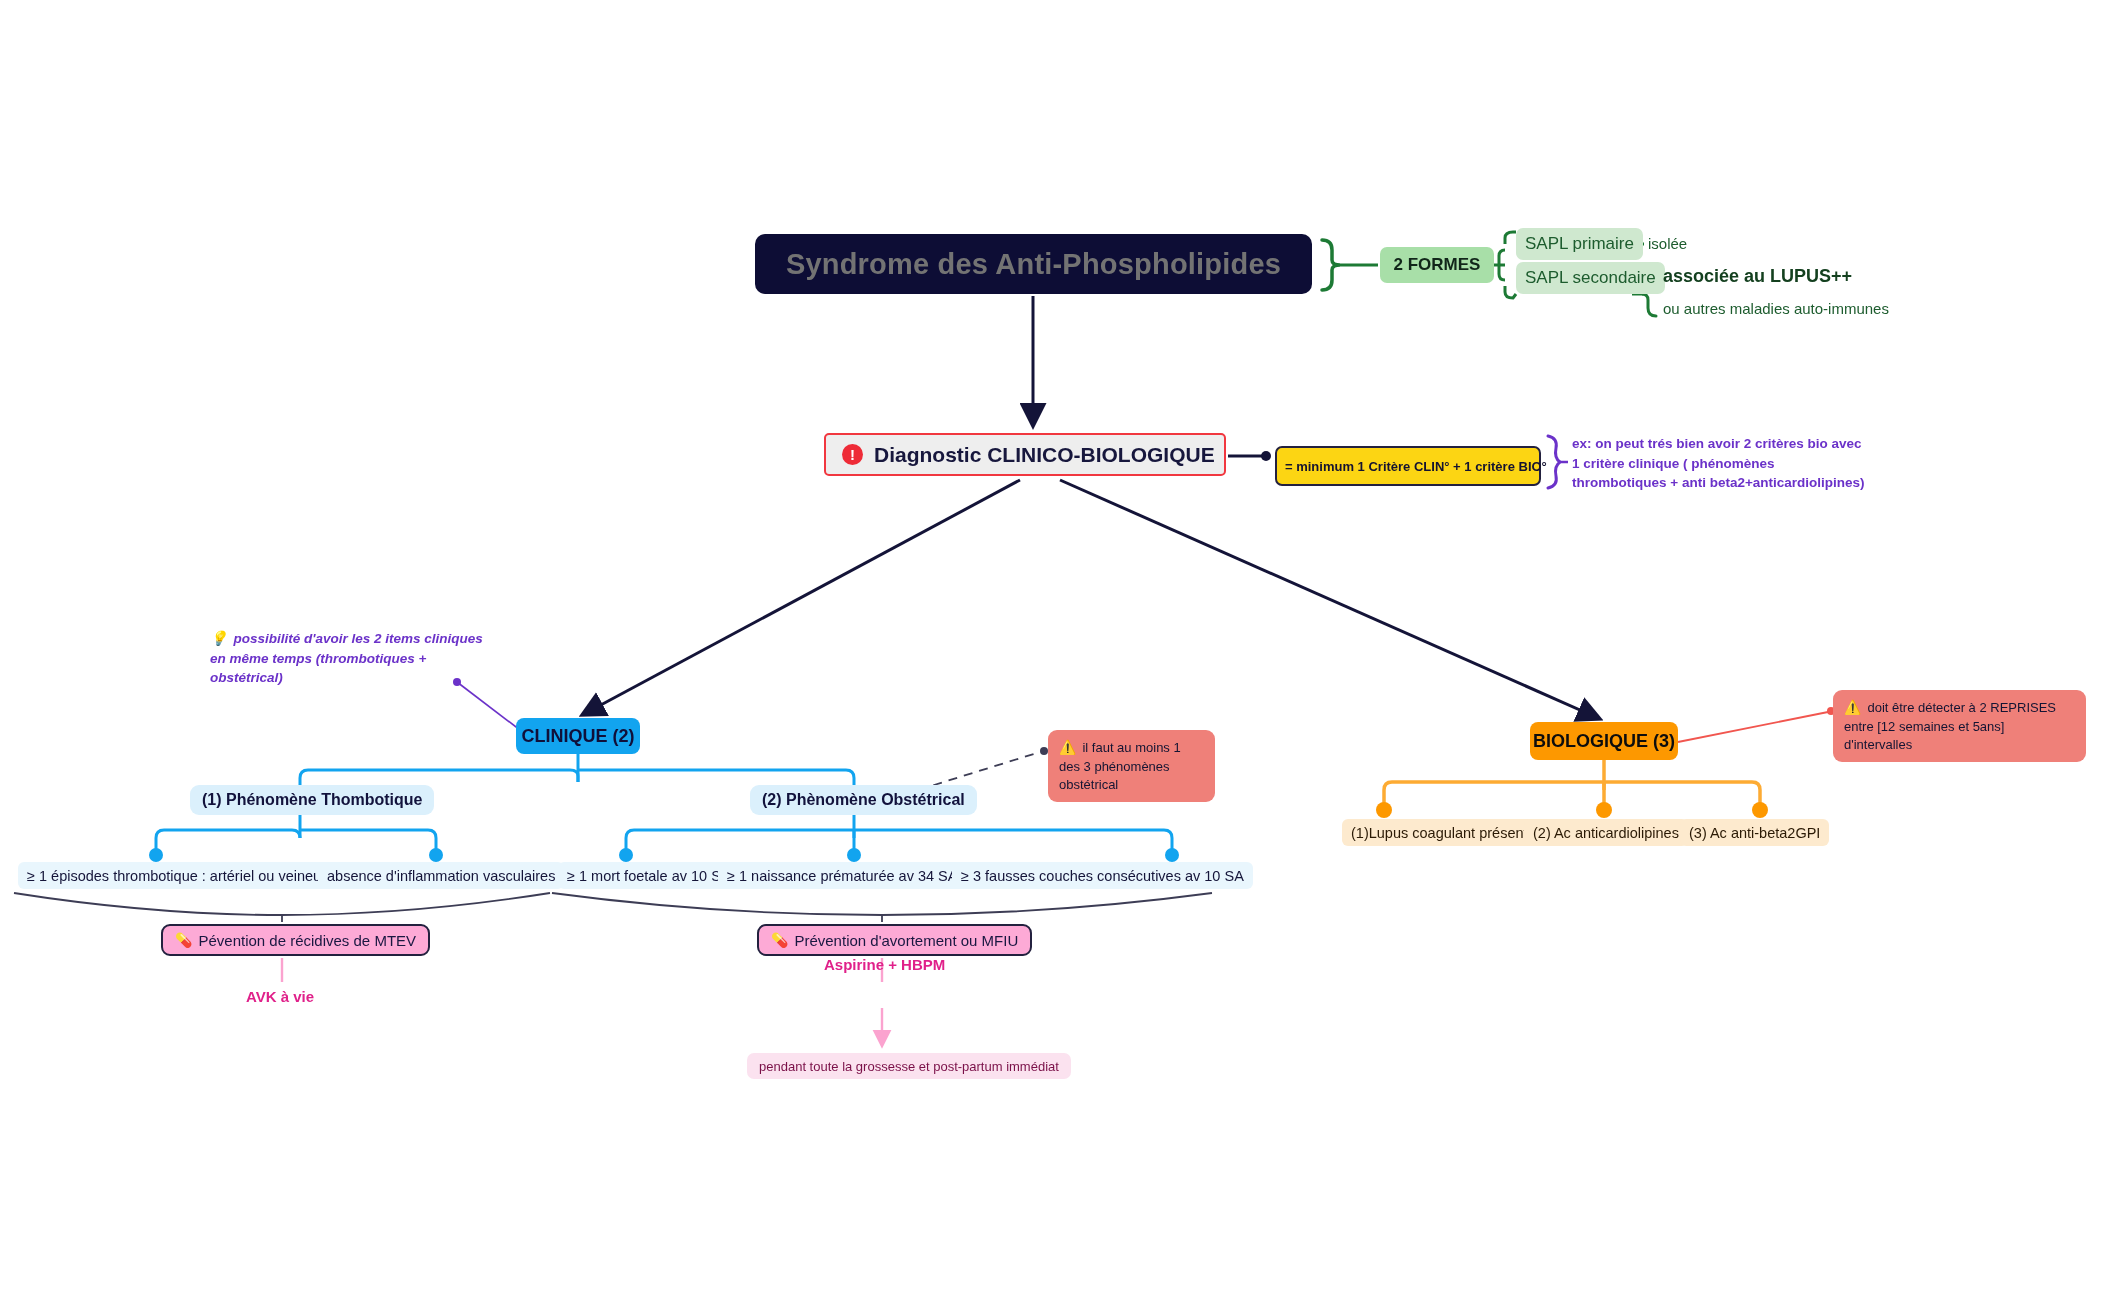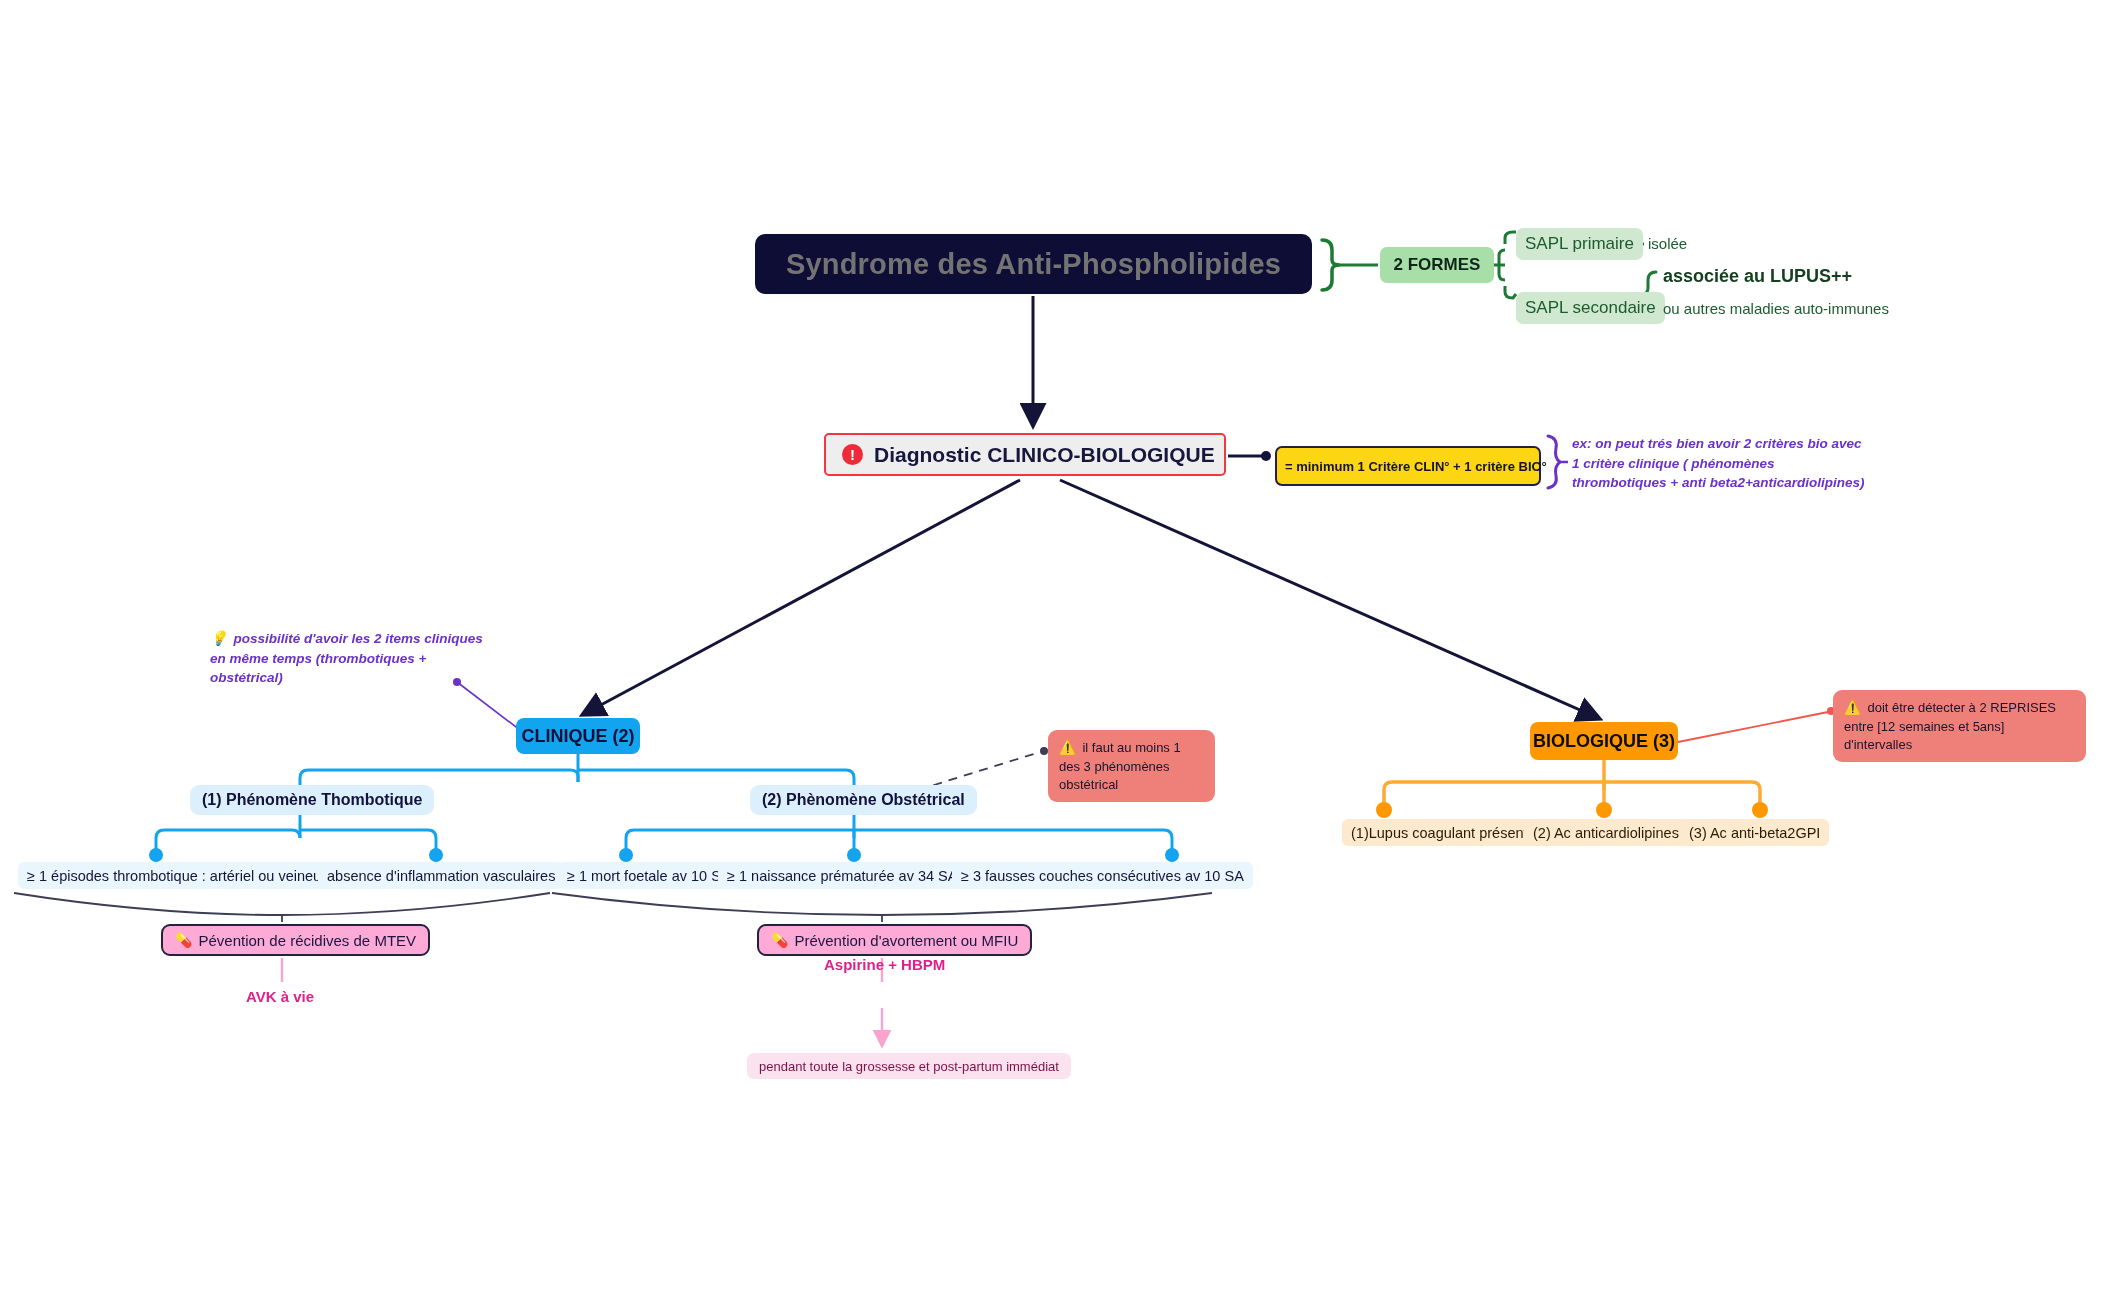--- a/index.html
+++ b/index.html
@@ -69,21 +69,21 @@
   }
   .sapl-box {
     background: #cfe8cf;
     border-radius: 7px;
     height: 32px;
     padding: 0 9px;
     font-size: 17px;
     color: #1d5c2e;
   }
   .sapl-primaire { left: 1516px; top: 228px; }
-  .sapl-secondaire { left: 1516px; top: 292px; }
+  .sapl-secondaire { left: 1516px; top: 262px; }
   .green-leaf {
     font-size: 15px;
     color: #1d5c2e;
     height: 22px;
   }
   .isolee { left: 1648px; top: 232px; }
   .lupus {
     left: 1663px; top: 265px;
     font-weight: bold;
     font-size: 18px;
@@ -133,21 +133,20 @@
     font-size: 13px;
     font-weight: bold;
     color: #141331;
   }
   .purple-note {
     position: absolute;
     left: 1572px;
     top: 434px;
     width: 300px;
     font-size: 13.5px;
-    font-style: italic;
     font-weight: 600;
     color: #6b32c9;
     line-height: 1.45;
     white-space: normal;
   }
 
   
   .tip-note {
     position: absolute;
     left: 210px;

